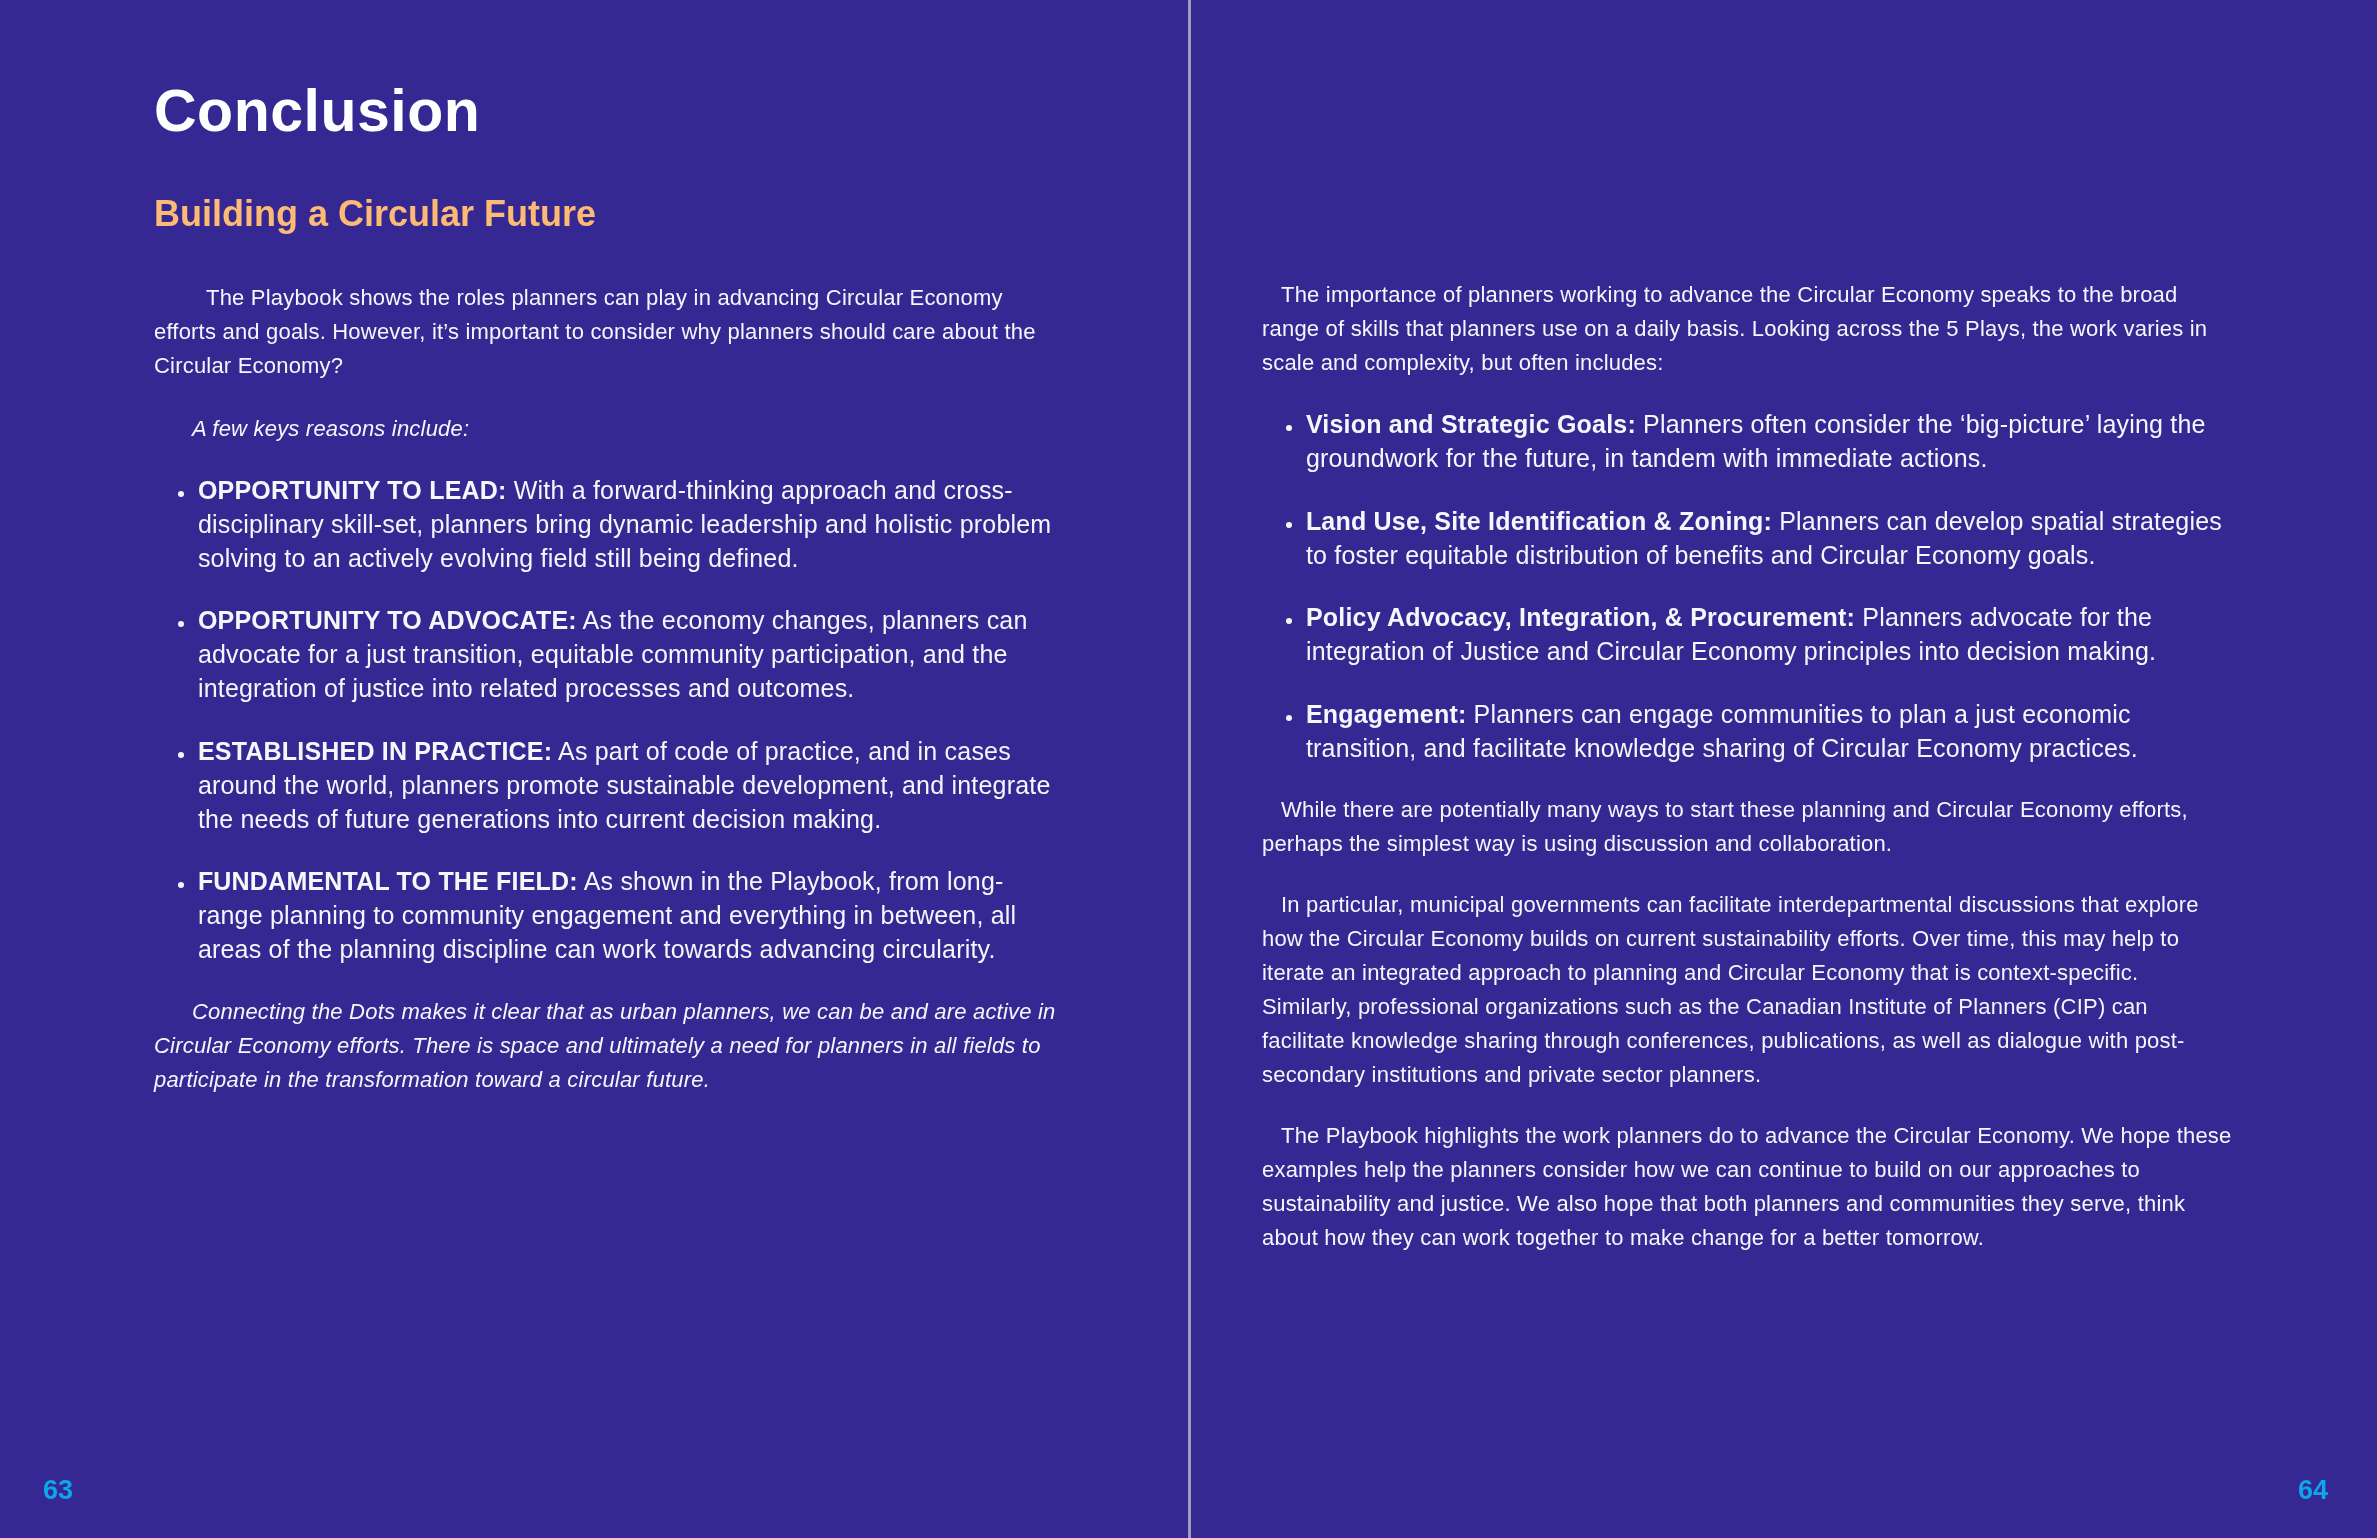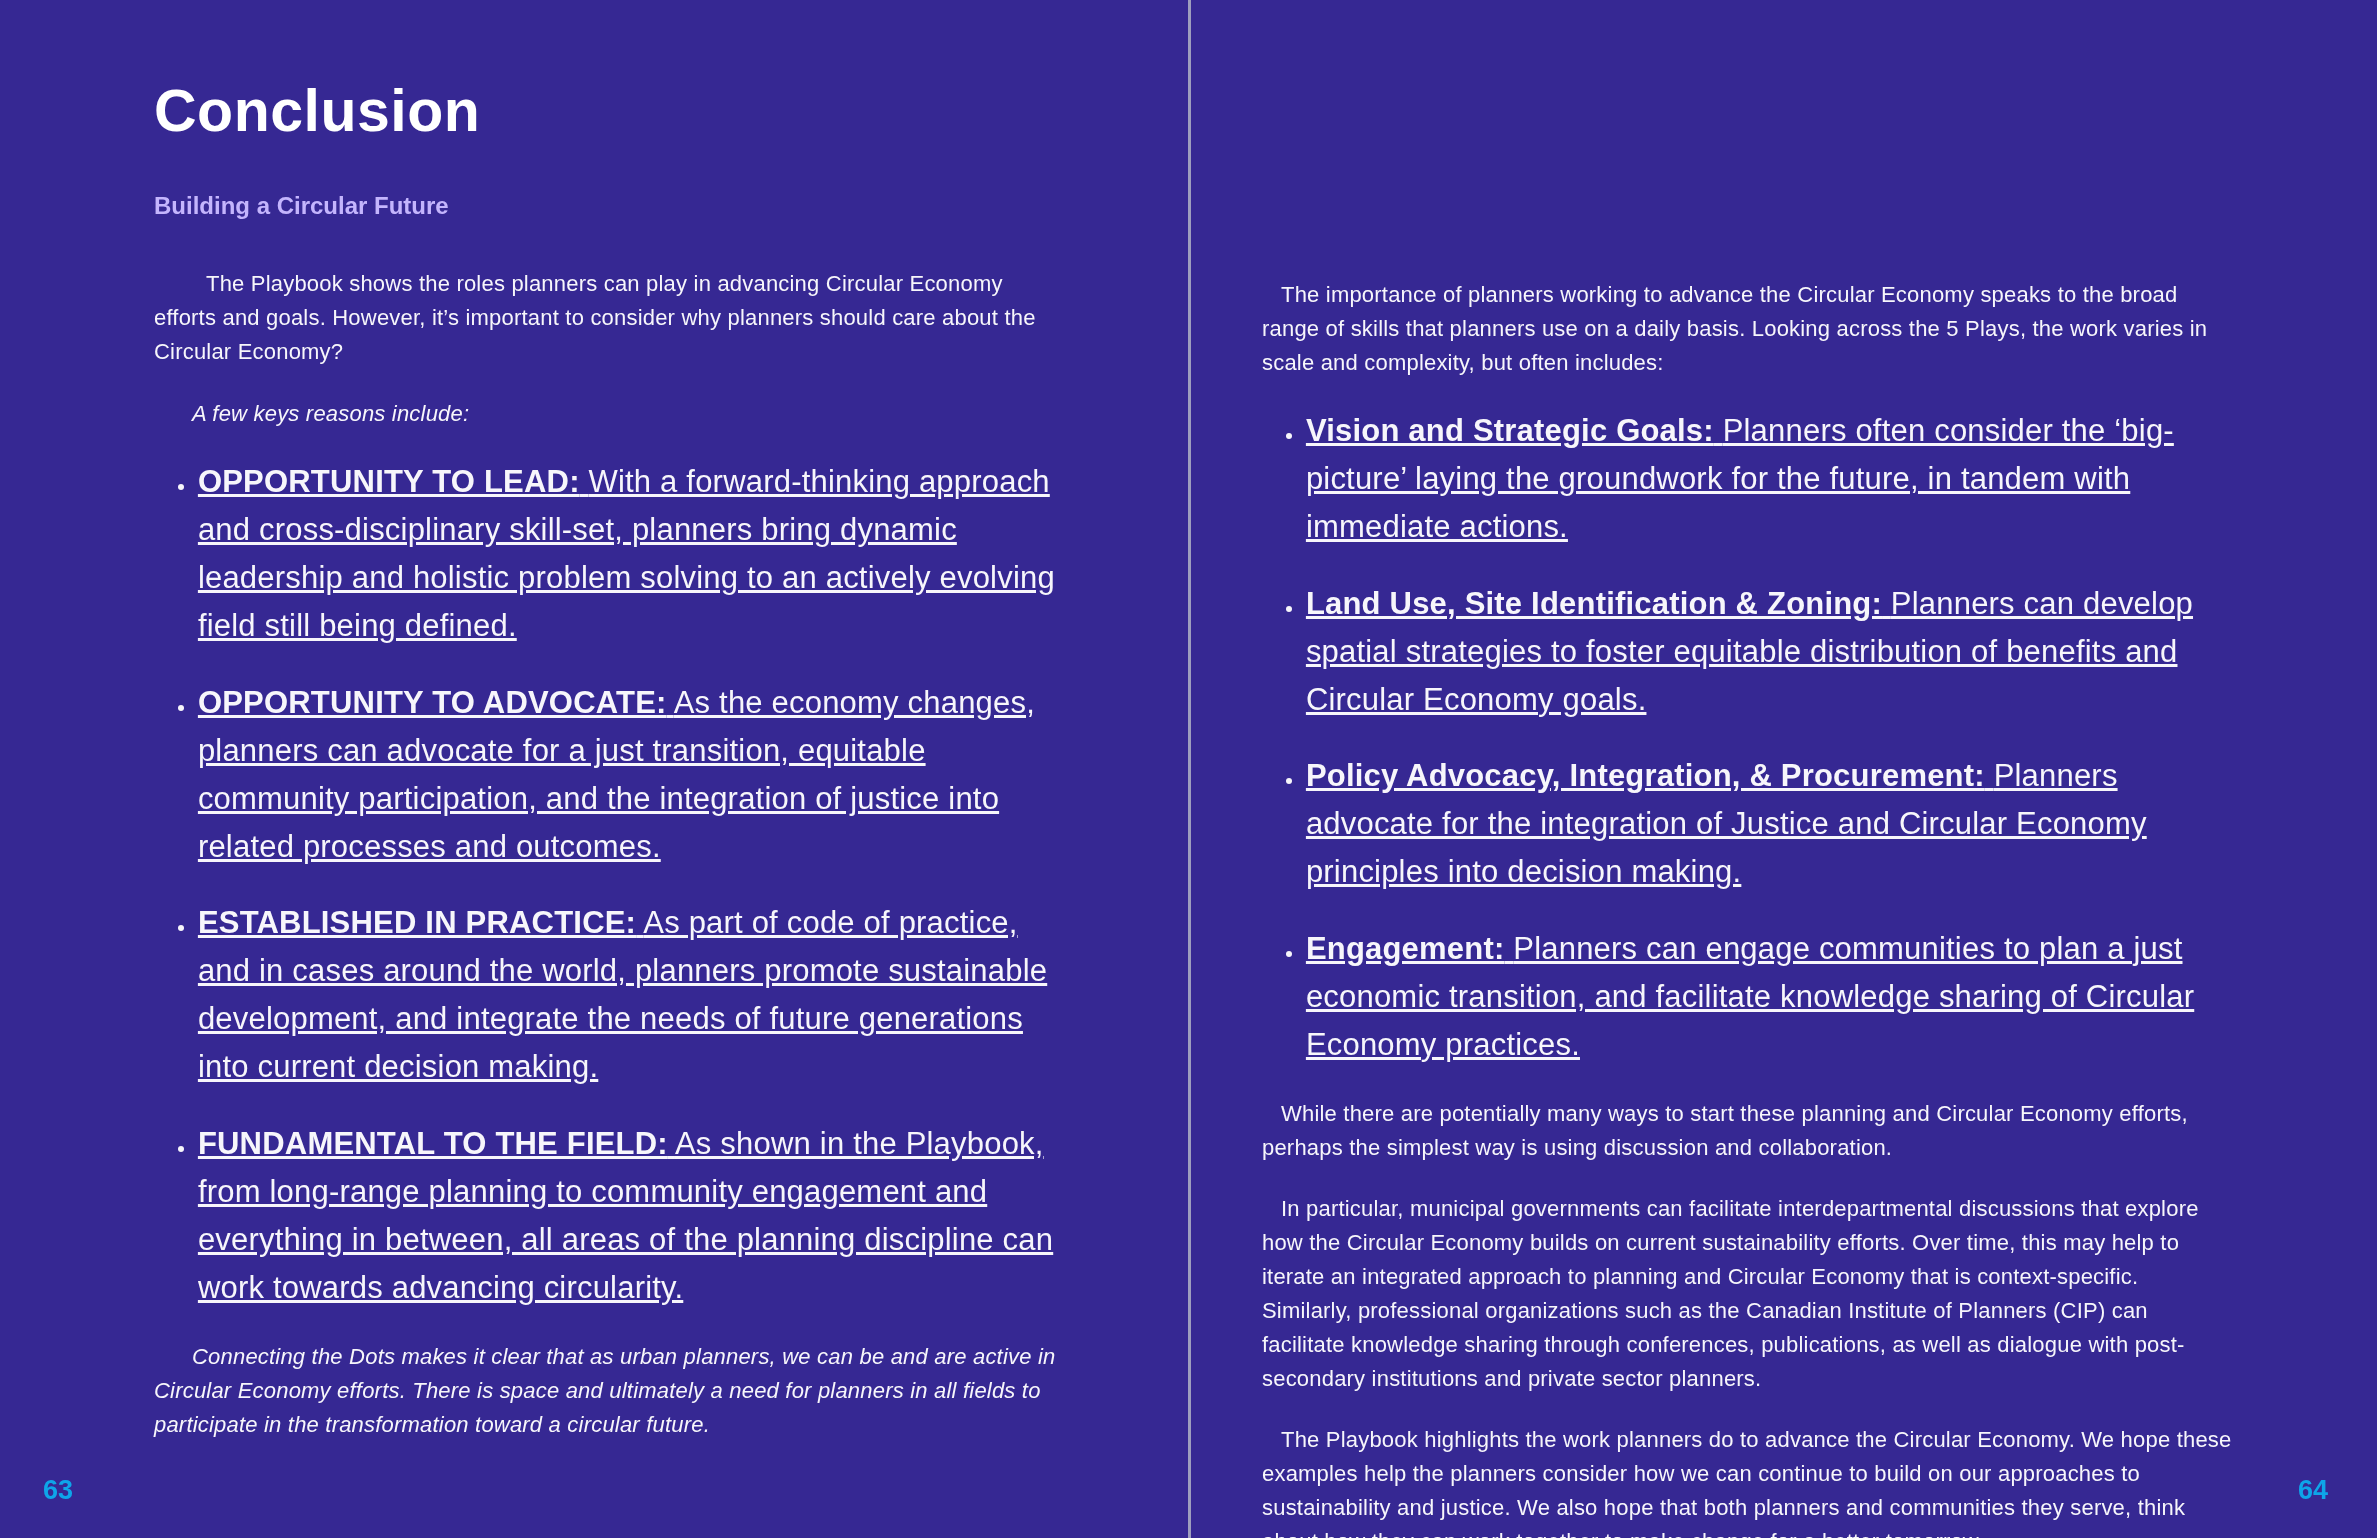--- a/index.html
+++ b/index.html
@@ -40,45 +40,44 @@
   h1.doc-title {
     margin: 0;
     font-size: 59px;
     line-height: 1.0;
     font-weight: bold;
     color: #ffffff;
     letter-spacing: 0.5px;
   }
   h2.doc-subtitle {
     margin: 51px 0 0 0;
-    font-size: 24px;
+    font-size: 36px;
     line-height: 1.2;
     font-weight: bold;
-    color: #c4b5fd;
+    color: #fdba74;
   }
   p.body-text {
     margin: 0;
     font-size: 22px;
     line-height: 34px;
     letter-spacing: 0.2px;
   }
   .page.left p.first-para { margin-top: 46px; }
   p.spaced { margin-top: 28.5px; }
   p.spaced-lg { margin-top: 27px; }
   .indent-sm { text-indent: 19px; }
   .indent-md { text-indent: 38px; font-style: italic; }
   .indent-lg { text-indent: 52px; }
   ul.bullet-list {
     margin: 27px 0 0 0;
     padding: 0 0 0 42px;
     list-style: disc outside;
-    font-size: 31px;
-    line-height: 48px;
+    font-size: 25px;
+    line-height: 34px;
     letter-spacing: 0.2px;
-    text-decoration: underline;
   }
   ul.bullet-list li {
     margin-bottom: 28.5px;
     padding-left: 1.9px;
   }
   ul.bullet-list li:last-child { margin-bottom: 0; }
   ul.bullet-list li::marker { font-size: 19px; }
   .bullet-label { font-weight: bold; }
   .page-number {
     position: absolute;

